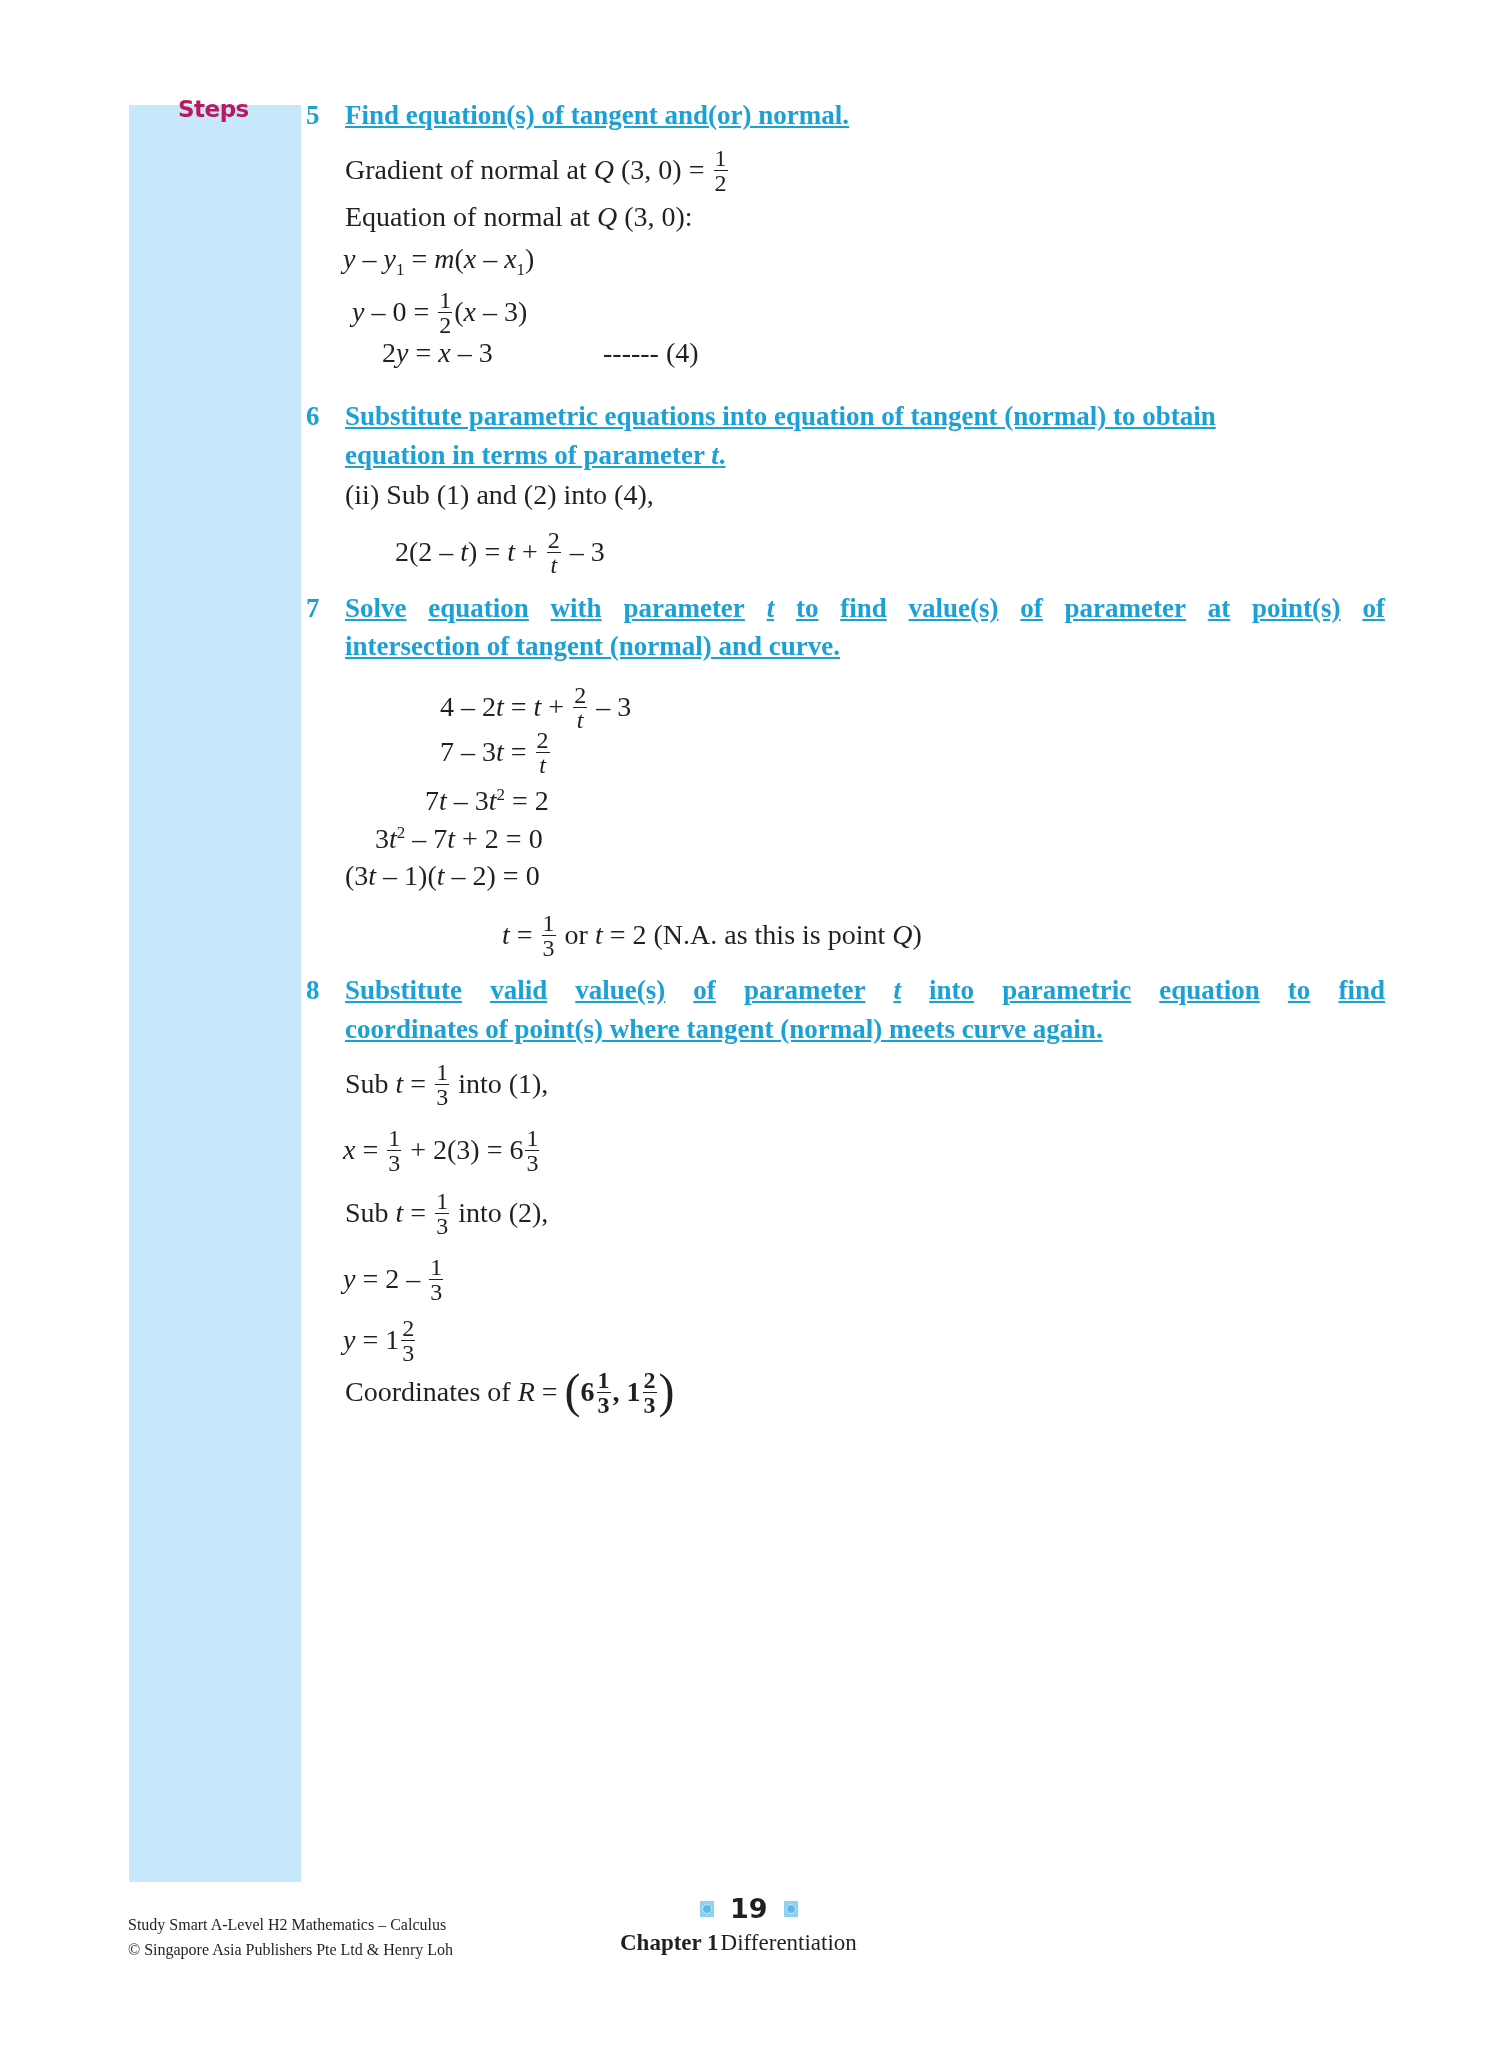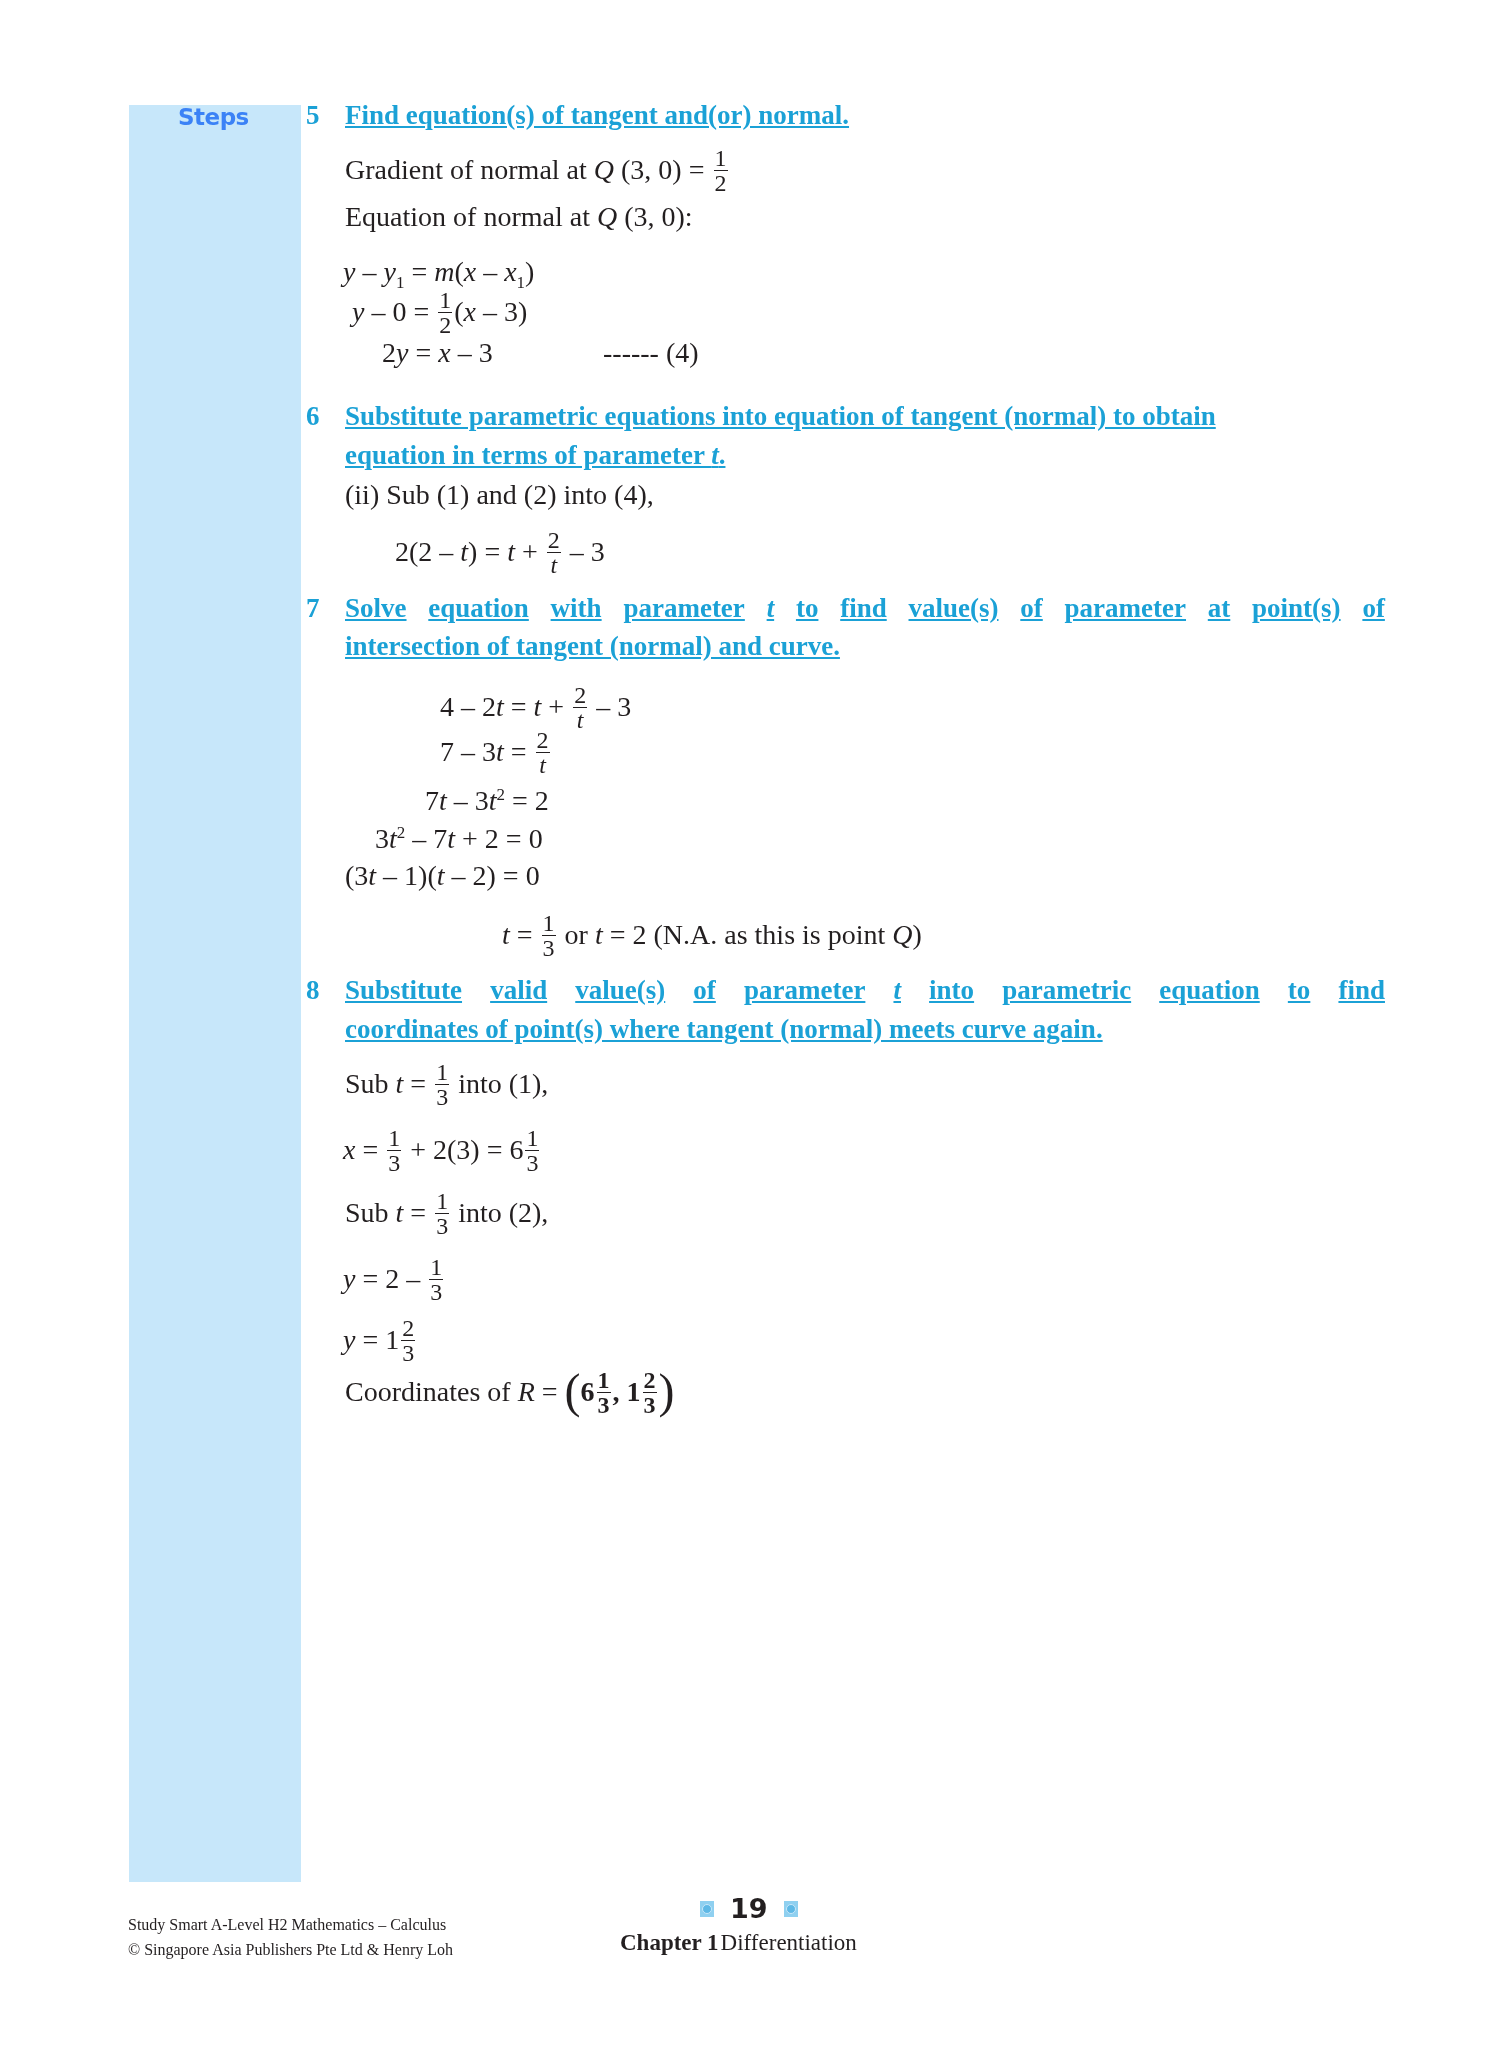--- a/index.html
+++ b/index.html
@@ -1,20 +1,20 @@
 <!DOCTYPE html>
 <html><head>
 <meta charset="utf-8">
 <style>
   html, body { margin:0; padding:0; background:#ffffff; }
   body { width:1500px; height:2047px; position:relative; overflow:hidden;
          font-family:"Liberation Serif", "DejaVu Serif", serif; color:#231f20; }
   .sidebar { position:absolute; left:129px; top:105px; width:172px; height:1777px; background:#c7e7fa; }
-  .steps-label { position:absolute; left:178px; top:104px; font-family:"DejaVu Sans", sans-serif;
-                 font-weight:bold; font-size:23px; color:#3b82f6; letter-spacing:-0.5px; }
+  .steps-label { position:absolute; left:178px; top:96px; font-family:"DejaVu Sans", sans-serif;
+                 font-weight:bold; font-size:23px; color:#be185d; letter-spacing:-0.5px; }
   .line { position:absolute; white-space:nowrap; font-size:28px; line-height:1; }
   .hd { color:#1ba1d6; font-weight:bold; font-size:27px; }
   .hd-num { position:absolute; left:306px; }
   .hd-text { position:absolute; left:345px;text-decoration:underline; }
   .justify { width:1040px; display:flex; justify-content:space-between; }
   .justify span { display:inline-block; }
   i.v { font-style:italic; }
   .frac { display:inline-flex; flex-direction:column; align-items:center; vertical-align:middle;
           font-size:24px; line-height:1; margin:0 2px; position:relative; top:-2px; }
   .frac .num { padding:0 1px; border-bottom:1.5px solid #231f20; }
@@ -39,21 +39,21 @@
 <div class="line hd hd-num" style="top:102px">5</div>
 <div class="line hd hd-text" style="top:102px">Find equation(s) of tangent and(or) normal.</div>
 
 <div class="line" style="left:345px;top:148px">
   Gradient of normal at <i class="v">Q</i> (3, 0) = <span class="frac">
       <span class="num">1</span>
       <span class="den">2</span>
     </span>
 </div>
 <div class="line" style="left:345px;top:203px">Equation of normal at <i class="v">Q</i> (3, 0):</div>
-<div class="line" style="left:343px;top:258px">
+<div class="line" style="left:343px;top:245px">
   <i class="v">y</i> – <i class="v">y</i><sub>1</sub> = <i class="v">m</i>(<i class="v">x</i> – <i class="v">x</i><sub>1</sub>)
 </div>
 <div class="line" style="left:352px;top:290px">
   <i class="v">y</i> – 0 = <span class="frac">
       <span class="num">1</span>
       <span class="den">2</span>
     </span>(<i class="v">x</i> – 3)
 </div>
 <div class="line" style="left:382px;top:339px">
   2<i class="v">y</i> = <i class="v">x</i> – 3

